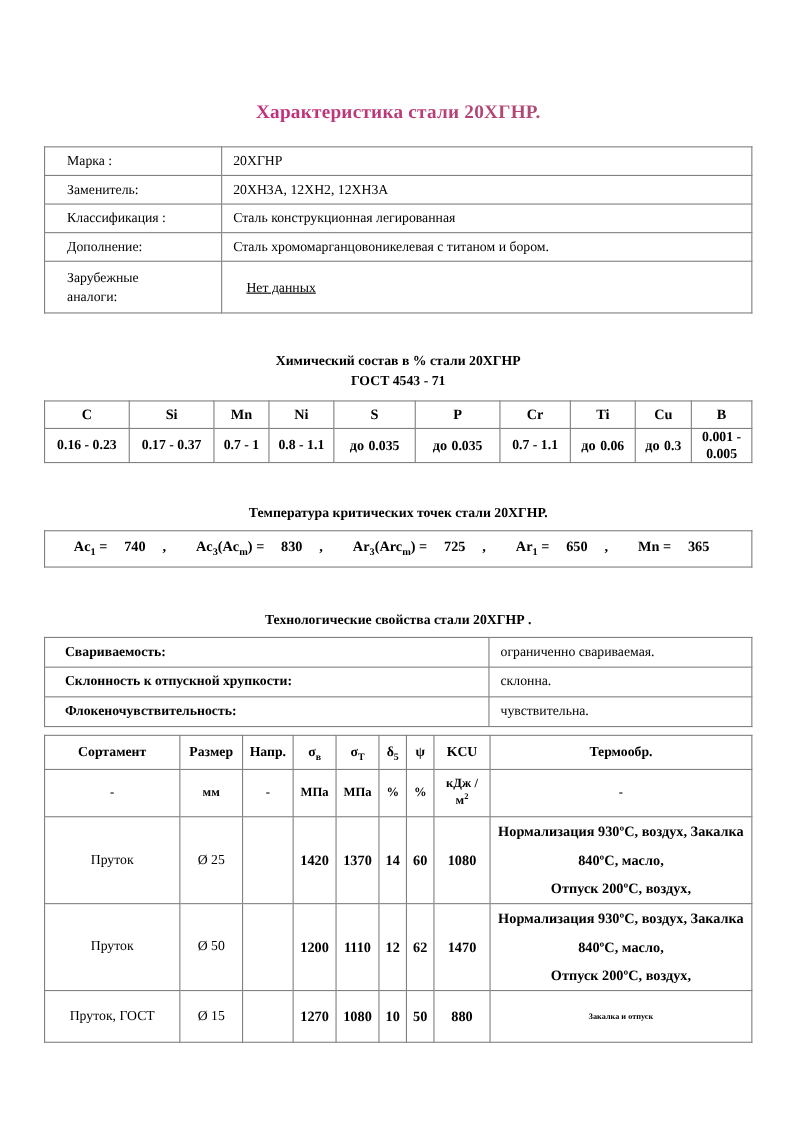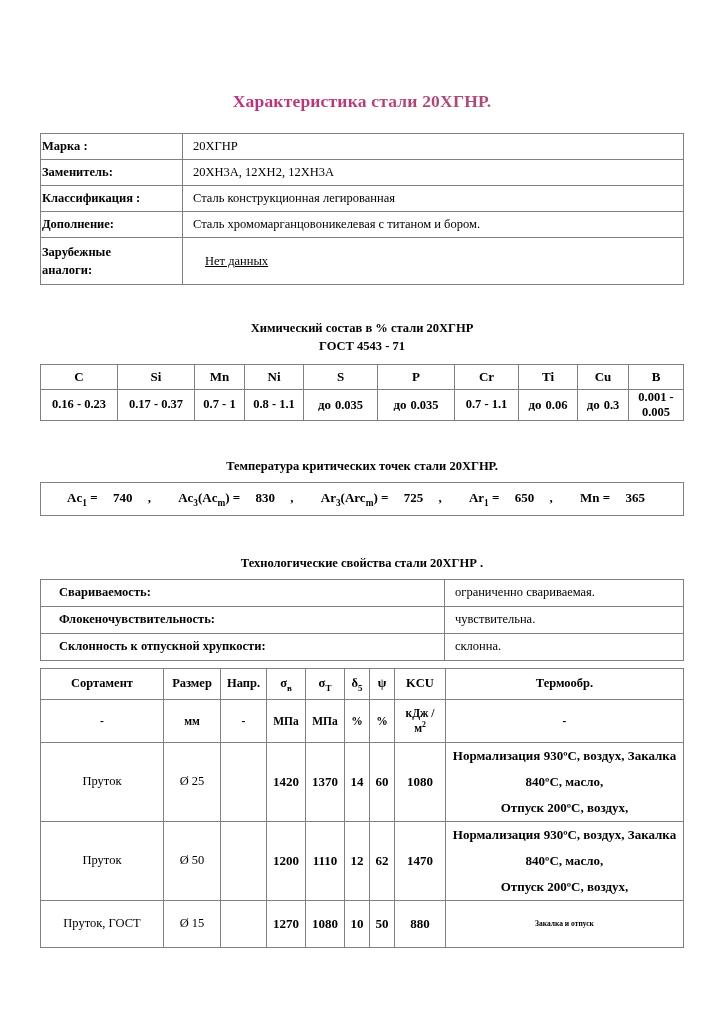--- a/index.html
+++ b/index.html
@@ -56,22 +56,22 @@
   
   .info-table {
     margin-top: 22px;
   }
   .info-table td {
     height: 25px;
     font-size: 12.5px;
   }
   .info-table td.lbl {
     width: 140px;
-    font-weight: bold;
-    padding-left: 1px;
+    font-weight: normal;
+    padding-left: 20px;
     font-size: 12.5px;
   }
   .info-table td.val {
     padding-left: 10px;
     font-size: 12.5px;
   }
   .info-table tr.tall td { height: 44px; }
   .info-table tr.tall td.val { line-height: 1.45; padding-top: 3px; padding-bottom: 3px; }
   .info-table tr.tall2 td { height: 46px; }
   .info-table td.lbl-2line { line-height: 1.5; }
@@ -244,26 +244,26 @@
 
   <div class="caption cap-tech">Технологические свойства стали 20ХГНР .</div>
 
   <table class="tech-table">
     <tbody>
         <tr>
       <td class="lbl">Свариваемость:</td>
       <td class="val">ограниченно свариваемая.</td>
     </tr>
     <tr>
+      <td class="lbl">Склонность к отпускной хрупкости:</td>
+      <td class="val">склонна.</td>
+    </tr>
+    <tr>
       <td class="lbl">Флокеночувствительность:</td>
       <td class="val">чувствительна.</td>
-    </tr>
-    <tr>
-      <td class="lbl">Склонность к отпускной хрупкости:</td>
-      <td class="val">склонна.</td>
     </tr>
   </tbody>
     </table>
 
 
   <table class="mech-table">
     <tbody>
         <tr class="head">
       <td style="width:122px">Сортамент</td>
       <td style="width:56px">Размер</td>

